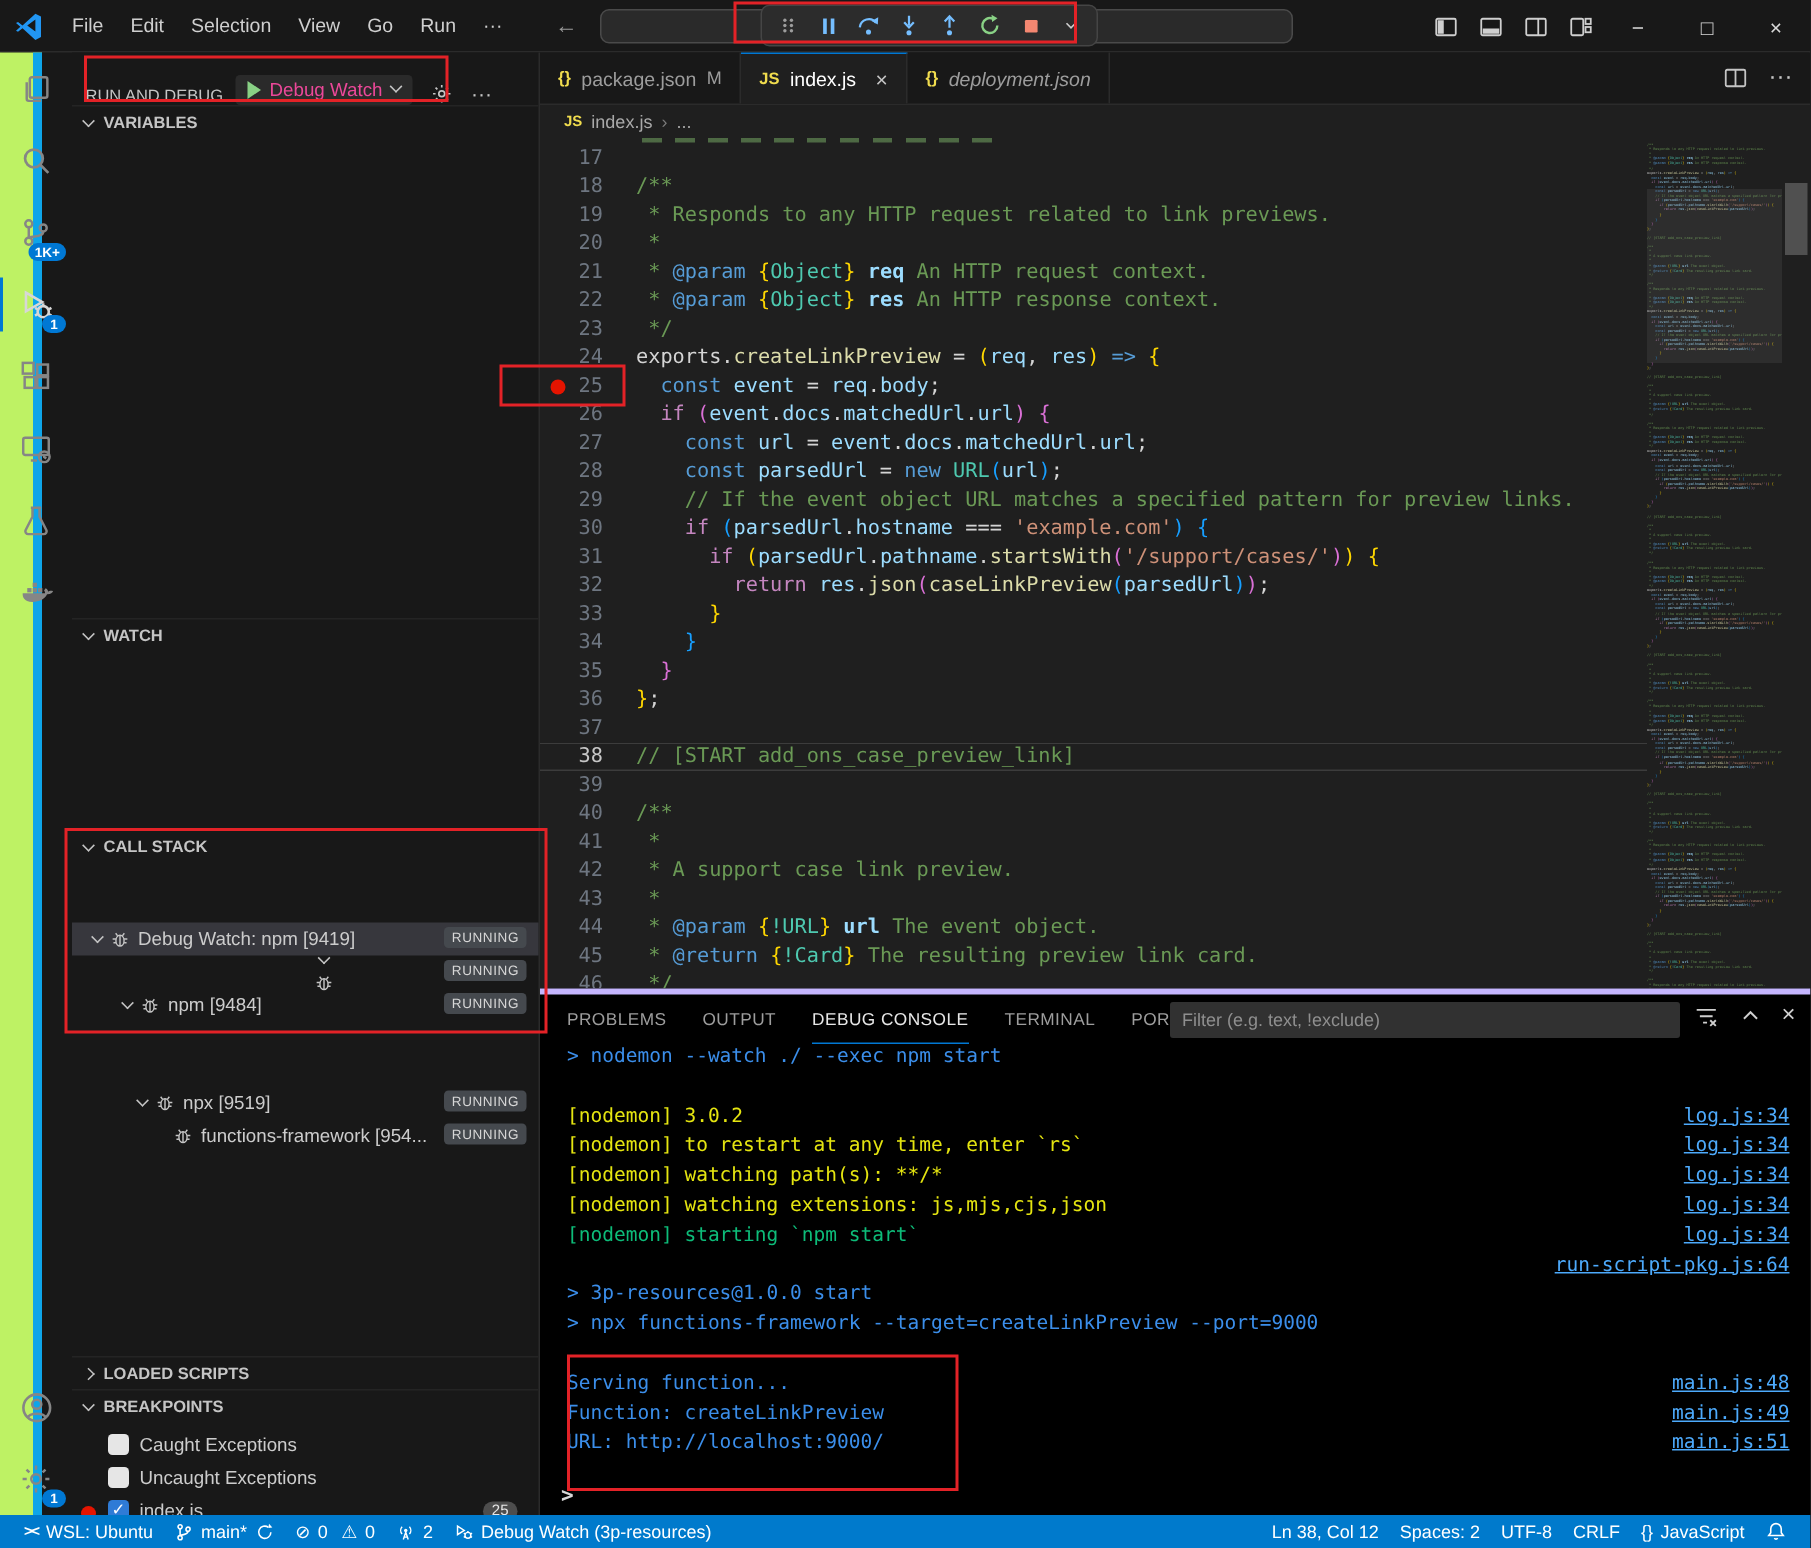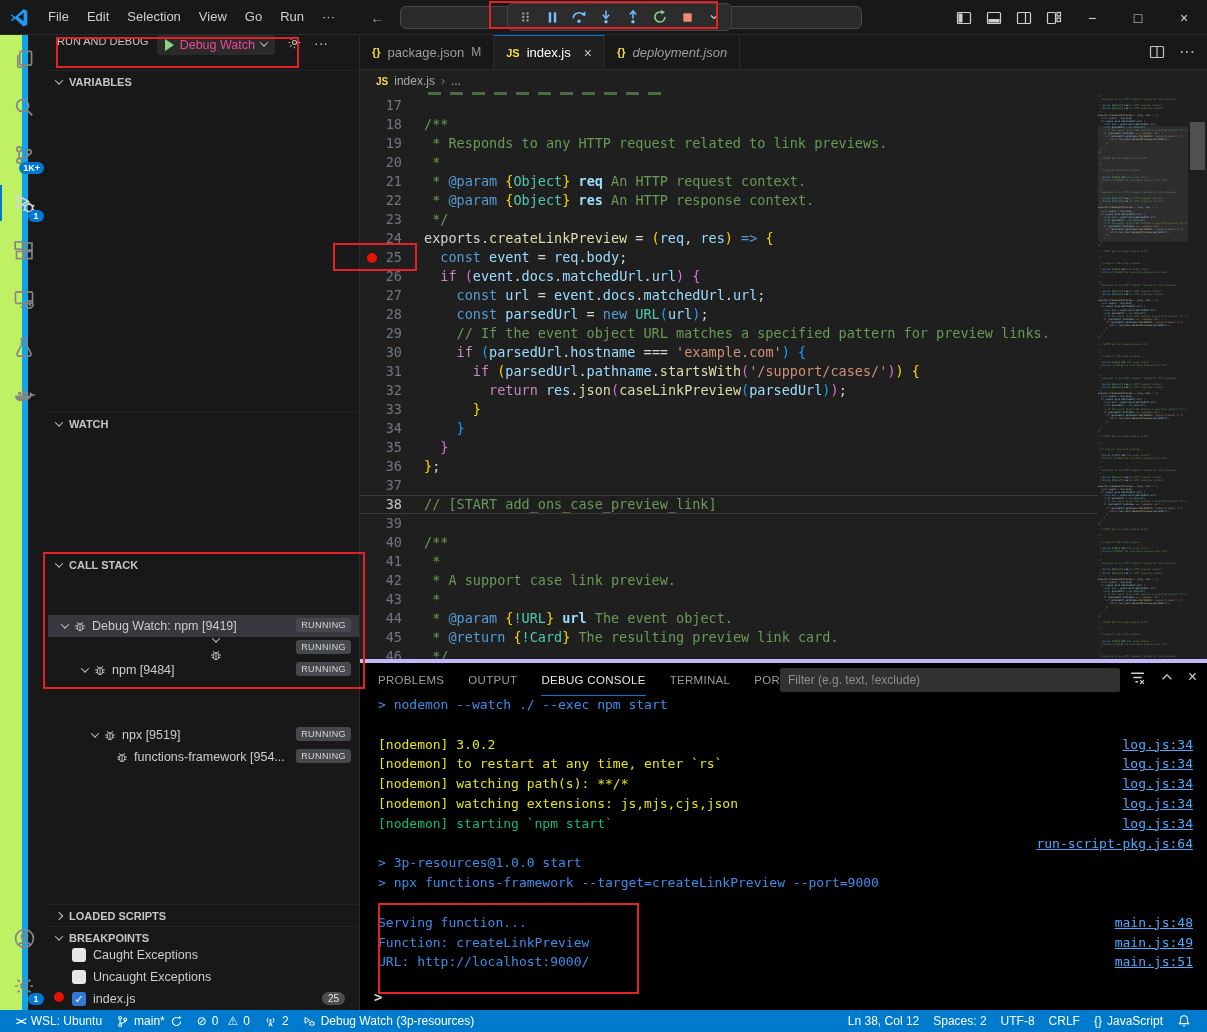--- a/index.html
+++ b/index.html
@@ -23,36 +23,36 @@
   
   .activitybar{position:absolute;left:0;top:35px;width:28px;height:975px;background:#bef264;border-right:6px solid #0ea5e9}
   .ab-item{position:relative;width:48px;height:48px;display:flex;align-items:center;justify-content:center;color:#868686}
   .ab-item.active{color:#d7d7d7}
   .ab-item.active::before{content:"";position:absolute;left:0;top:6px;bottom:6px;width:2px;background:#0078d4}
   .ab-badge{position:absolute;right:4px;bottom:5px;background:#0078d4;color:#fff;font-size:9px;font-weight:bold;border-radius:9px;padding:1px 4px;min-width:16px;text-align:center}
   .ab-bottom{position:absolute;bottom:0;left:0;width:48px}
 
   
   .sidebar{position:absolute;left:48px;top:35px;width:312px;height:975px;background:#181818;border-right:1px solid #2b2b2b;font-size:13px}
-  .side-header{position:absolute;top:0;left:0;right:0;height:35px;display:flex;align-items:flex-start;padding-left:9px}
+  .side-header{position:absolute;top:0;left:0;right:0;height:35px;display:flex;align-items:flex-end;padding-left:9px}
   .side-title{font-size:11px;color:#c5c5c5;white-space:nowrap}
   .debug-config{display:flex;align-items:center;gap:6px;background:#2a2a2a;border-radius:3px;margin-left:8px;padding:3px 8px}
   .play-tri{width:0;height:0;border-left:9px solid #89d185;border-top:6px solid transparent;border-bottom:6px solid transparent}
   .cfg-label{font-size:12.5px;color:#ec4899}
   .hdr-act{color:#c5c5c5;margin-left:12px;font-size:14px}
   .section{position:absolute;left:0;right:0;height:22px;display:flex;align-items:center;gap:7px;padding-left:8px;border-top:1px solid #242424;font-size:11px;font-weight:bold;color:#c5c5c5}
   .chev{width:6px;height:6px;border-right:1.4px solid #c5c5c5;border-bottom:1.4px solid #c5c5c5;display:inline-block;flex:none}
   .chev.down{transform:rotate(45deg) translate(-1px,-1px)}
   .chev.right{transform:rotate(-45deg)}
   .cs-row{position:relative;height:22px;display:flex;align-items:center;gap:5px;color:#cccccc;font-size:12.5px}
   .cs-row.selected{background:#37373d}
   .chev-space{width:8px;flex:none}
   .cs-label{white-space:nowrap;overflow:hidden}
   .running-badge{position:absolute;right:8px;top:3px;background:#45494e;color:#d7d7d7;font-size:9px;padding:2px 5px;border-radius:3px;letter-spacing:.4px}
-  .bp-row{height:22px;display:flex;align-items:flex-start;gap:7px;padding-left:24px;font-size:12.5px;color:#cccccc;position:relative}
+  .bp-row{height:22px;display:flex;align-items:flex-end;gap:7px;padding-left:24px;font-size:12.5px;color:#cccccc;position:relative}
   .cbx{width:14px;height:14px;border-radius:3px;background:#e6e6e6;flex:none}
   .cbx.checked{background:#2f7bd6;color:#fff;font-size:11px;line-height:14px;text-align:center}
   .bp-dot-side{position:absolute;left:6px;width:10px;height:10px;border-radius:50%;background:#e51400}
   .count-badge{position:absolute;right:14px;background:#4d4d4d;color:#e8e8e8;font-size:10px;border-radius:9px;padding:1px 6px}
 
   
   .tabbar{position:absolute;left:360px;top:35px;width:847px;height:35px;background:#181818;border-bottom:1px solid #2b2b2b;display:flex}
   .tab{display:flex;align-items:center;gap:7px;padding:0 12px;border-right:1px solid #2b2b2b;font-size:13px;color:#9d9d9d;position:relative}
   .tab.active{background:#1f1f1f;color:#fff;border-top:1px solid #0078d4}
   .tab .mod{font-size:12px;color:#9d9d9d}

